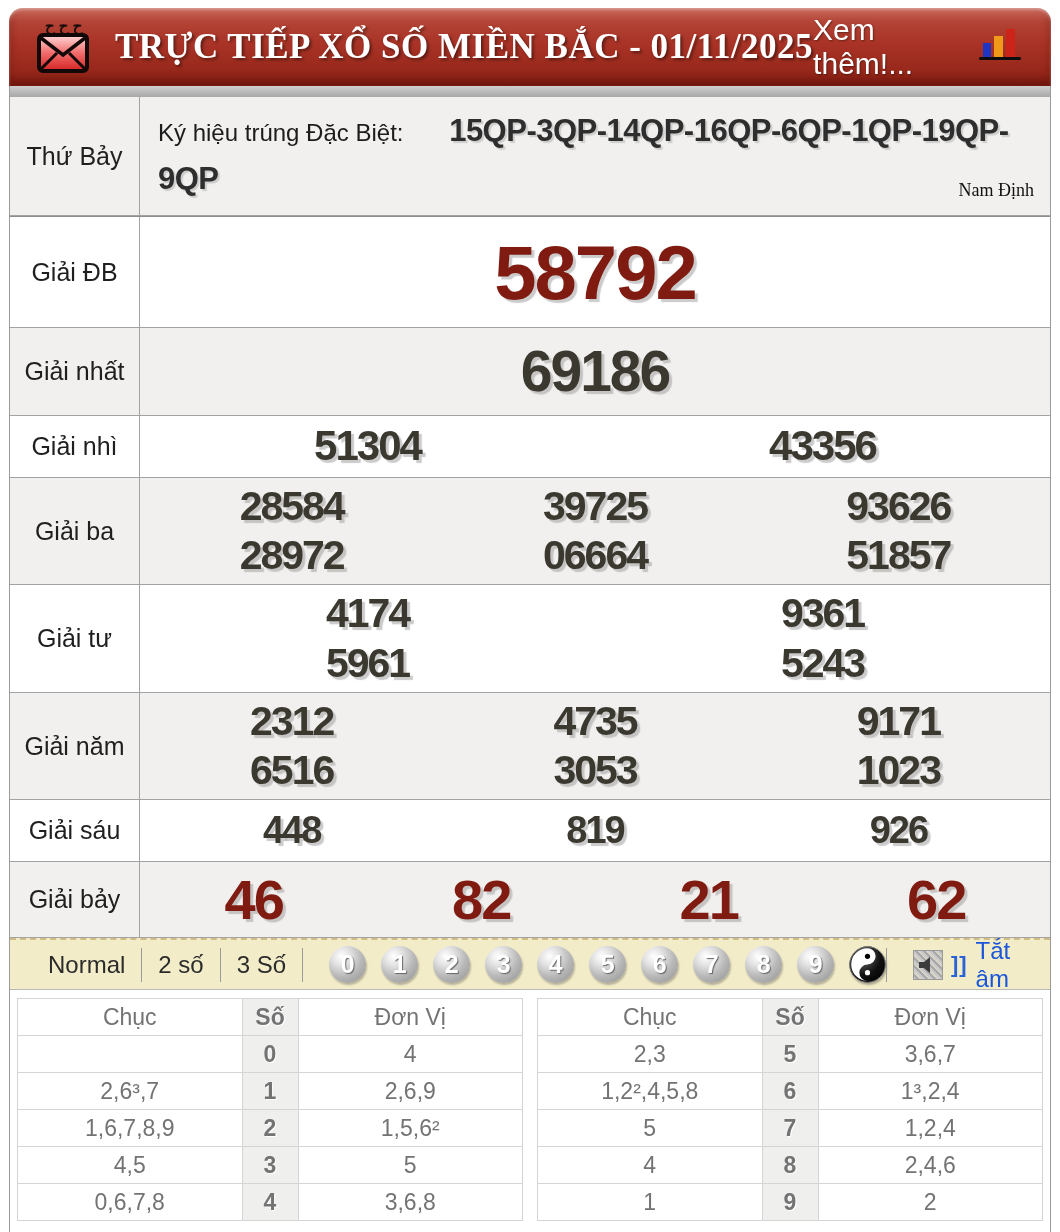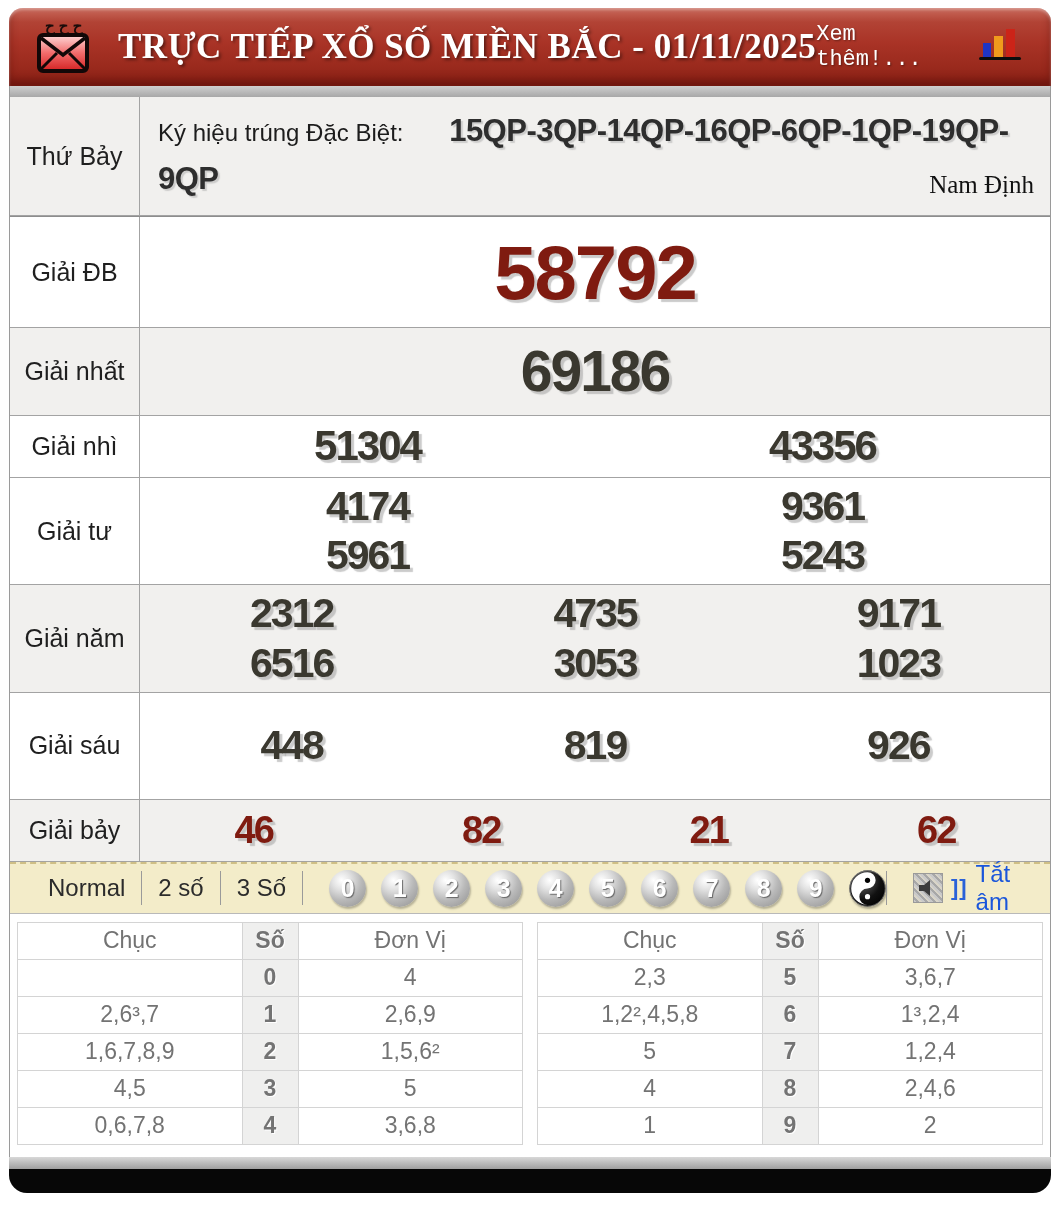--- a/index.html
+++ b/index.html
@@ -13,21 +13,21 @@
     height:78px; border-radius:14px 14px 0 0;
     background:linear-gradient(180deg,#c96a5c 0%,#b24335 18%,#a93326 45%,#9a2a1d 75%,#8a2015 100%);
     box-shadow:inset 0 2px 3px rgba(255,255,255,.35), inset 0 -6px 8px rgba(80,10,5,.5);
     display:flex; align-items:center; padding:0 28px; position:relative;
   }
   .hdr-title {
     color:#fff; font-family:"Liberation Serif", serif; font-weight:bold;
     font-size:35px; letter-spacing:.5px; text-shadow:2px 2px 3px rgba(0,0,0,.45);
     margin-left:18px; white-space:nowrap;
   }
-  .hdr-more { margin-left:auto; color:#fff; font-size:22px; text-decoration:none; cursor:pointer; text-shadow:1px 1px 2px rgba(0,0,0,.4);font-family:Liberation Mono, monospace; }
+  .hdr-more { margin-left:auto; color:#fff; font-size:30px; text-decoration:none; cursor:pointer; text-shadow:1px 1px 2px rgba(0,0,0,.4); }
   .env-wrap { position:relative; width:68px; height:52px; }
   .steam { position:absolute; top:-4px; left:8px; font-size:15px; font-weight:bold; color:#1a0c0a; letter-spacing:2px; }
   .chart-icon { margin-left:16px; display:inline-block; }
 
   
   .frame { border-left:1px solid #9a9a9a; border-right:1px solid #9a9a9a; background:#fff; }
   .grip { height:11px; background:linear-gradient(180deg,#cfcfcf,#a8a8a8); }
 
   
   .row { display:grid; grid-template-columns:130px 1fr; border-bottom:1px solid #a3a3a3; }
@@ -43,31 +43,31 @@
   .pnum {
     text-align:center; font-weight:bold; color:#3a382f; letter-spacing:-2px;
     text-shadow:3px 3px 1px rgba(160,160,160,.55); line-height:1.2;
   }
   .num-special, .num-red { color:#7f1b10; }
 
   
   .info-content { position:relative; padding:10px 16px 12px 18px; font-size:24px; color:#1c1c1c; line-height:1.55; }
   .sym-label { font-size:24px; }
   .sym-value { font-weight:bold; font-size:31px; letter-spacing:-.5px; color:#2e2e2e; text-shadow:2px 2px 1px rgba(170,170,170,.5);margin-left:39px; }
-  .province { position:absolute; right:16px; bottom:10px; font-family:"Liberation Serif", serif; font-size:25px; color:#111; }
+  .province { position:absolute; right:16px; bottom:10px; font-family:"Liberation Serif", serif; font-size:18px; color:#111; }
 
   
   #prizes .row:nth-child(1) { min-height:112px; } #prizes .row:nth-child(1) .pnum { font-size:76px; }
   #prizes .row:nth-child(2) { min-height:88px;  } #prizes .row:nth-child(2) .pnum { font-size:57px; }
   #prizes .row:nth-child(3) { min-height:62px;  } #prizes .row:nth-child(3) .pnum { font-size:42px; }
   #prizes .row:nth-child(4) { min-height:106px; } #prizes .row:nth-child(4) .pnum { font-size:41px; }
   #prizes .row:nth-child(5) { min-height:106px; } #prizes .row:nth-child(5) .pnum { font-size:41px; }
   #prizes .row:nth-child(6) { min-height:107px; } #prizes .row:nth-child(6) .pnum { font-size:41px; }
   #prizes .row:nth-child(7) { min-height:62px;  } #prizes .row:nth-child(7) .pnum { font-size:38px; }
-  #prizes .row:nth-child(8) { min-height:76px;padding-left:32px;  } #prizes .row:nth-child(8) .pnum { font-size:56px; }
+  #prizes .row:nth-child(8) { min-height:76px;  } #prizes .row:nth-child(8) .pnum { font-size:56px; }
   #info-row { min-height:88px; }
 
   
   .controls {
     height:52px; background:#f3ecc9; border-top:2px dashed #cfbf86; border-bottom:1px solid #b9b9b9;
     display:flex; align-items:center; padding:0 22px;
   }
   .mode { font-size:24px; color:#2b2b2b; padding:0 16px; cursor:pointer; white-space:nowrap; }
   .vsep { width:1px; height:34px; background:#9a9a9a; }
   .balls { display:flex; align-items:center; gap:15px; margin-left:26px; }
@@ -162,20 +162,35 @@
               <div class="pnum">69186</div>
             </div>
           </div>
         </div>
         <div class="row bg-white">
           <div class="plabel">Giải nhì</div>
           <div class="pnums">
             <div class="pline" style="grid-template-columns: repeat(2, 1fr);">
               <div class="pnum">51304</div>
               <div class="pnum">43356</div>
+            </div>
+          </div>
+        </div>
+        <div class="row bg-gray">
+          <div class="plabel">Giải ba</div>
+          <div class="pnums">
+            <div class="pline" style="grid-template-columns: repeat(3, 1fr);">
+              <div class="pnum">28584</div>
+              <div class="pnum">39725</div>
+              <div class="pnum">93626</div>
+            </div>
+            <div class="pline" style="grid-template-columns: repeat(3, 1fr);">
+              <div class="pnum">28972</div>
+              <div class="pnum">06664</div>
+              <div class="pnum">51857</div>
             </div>
           </div>
         </div>
         <div class="row bg-white">
           <div class="plabel">Giải tư</div>
           <div class="pnums">
             <div class="pline" style="grid-template-columns: repeat(2, 1fr);">
               <div class="pnum">4174</div>
               <div class="pnum">9361</div>
             </div>

